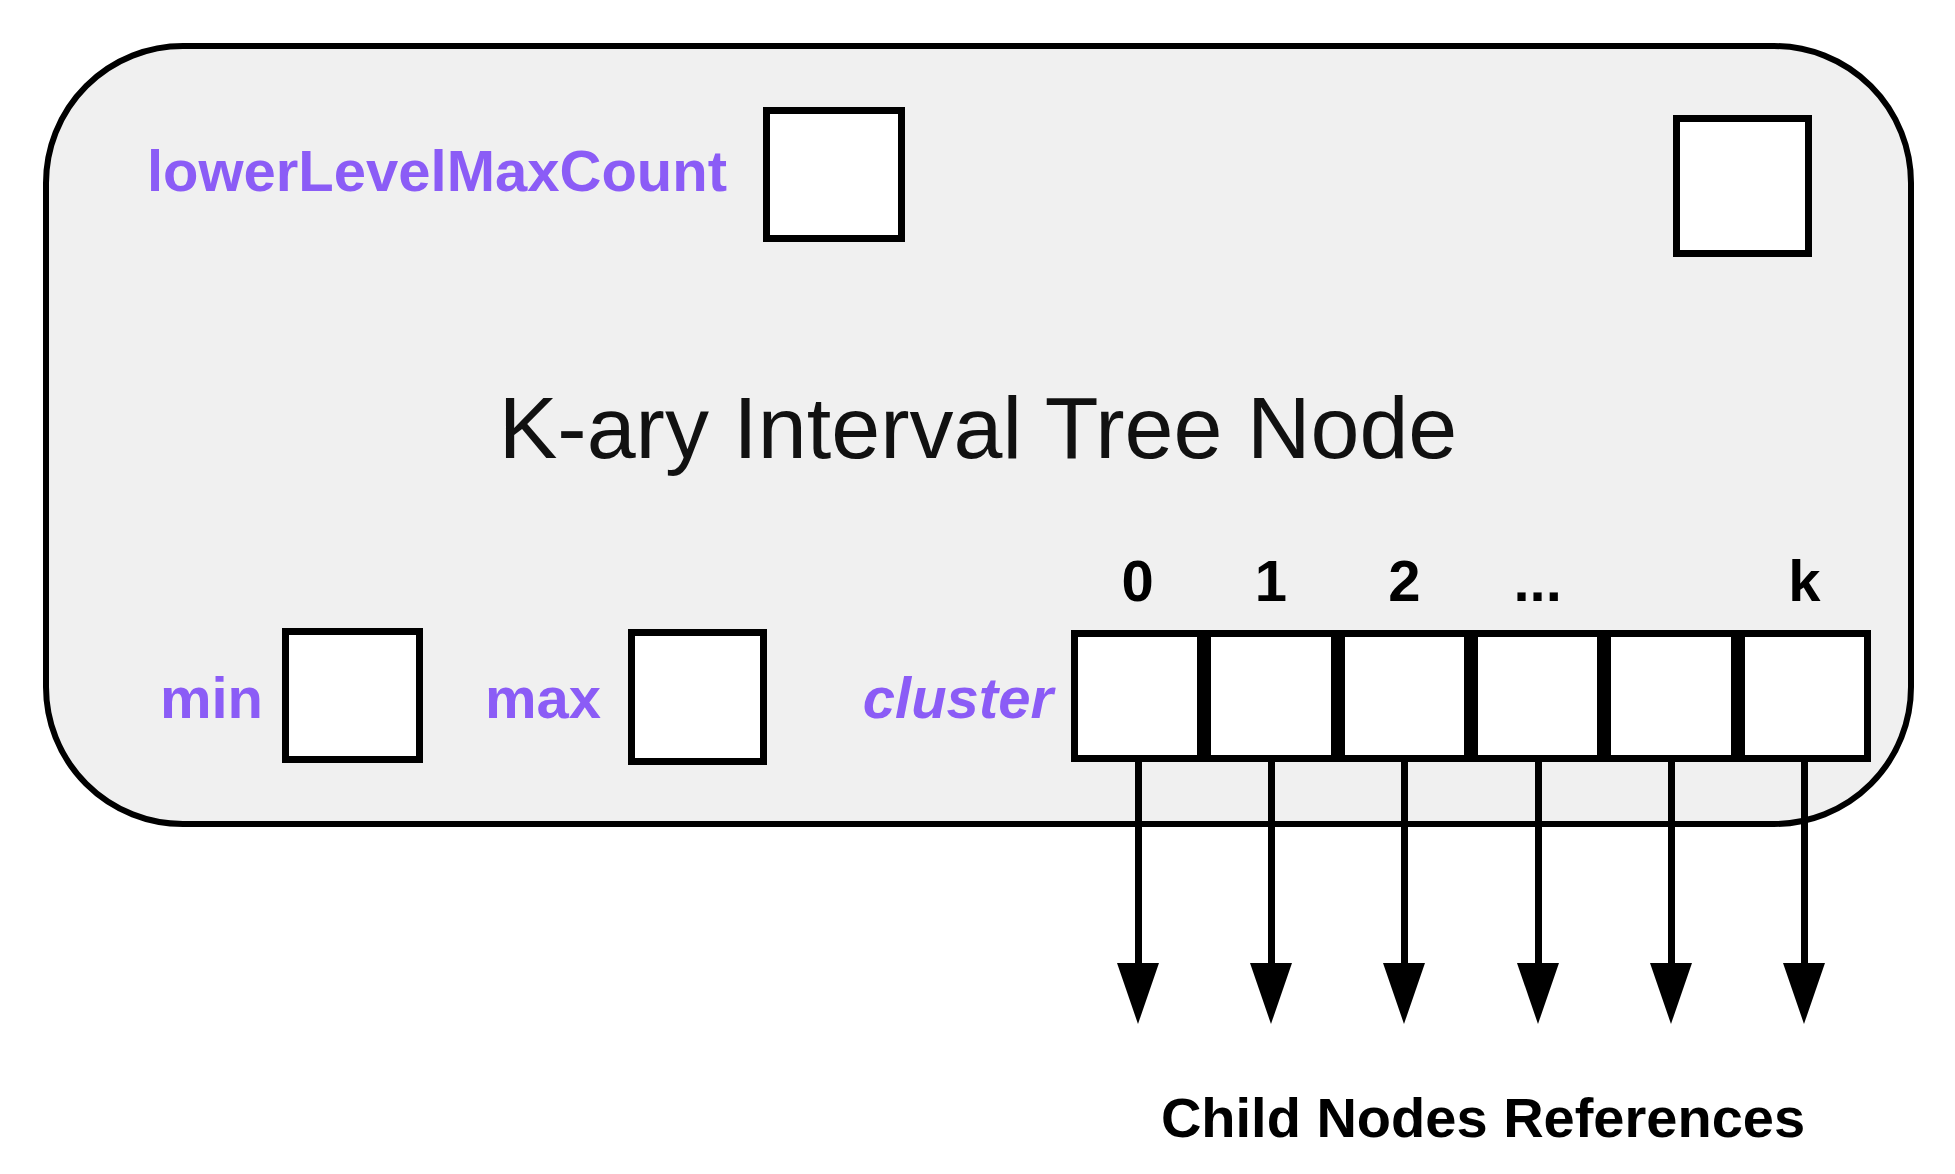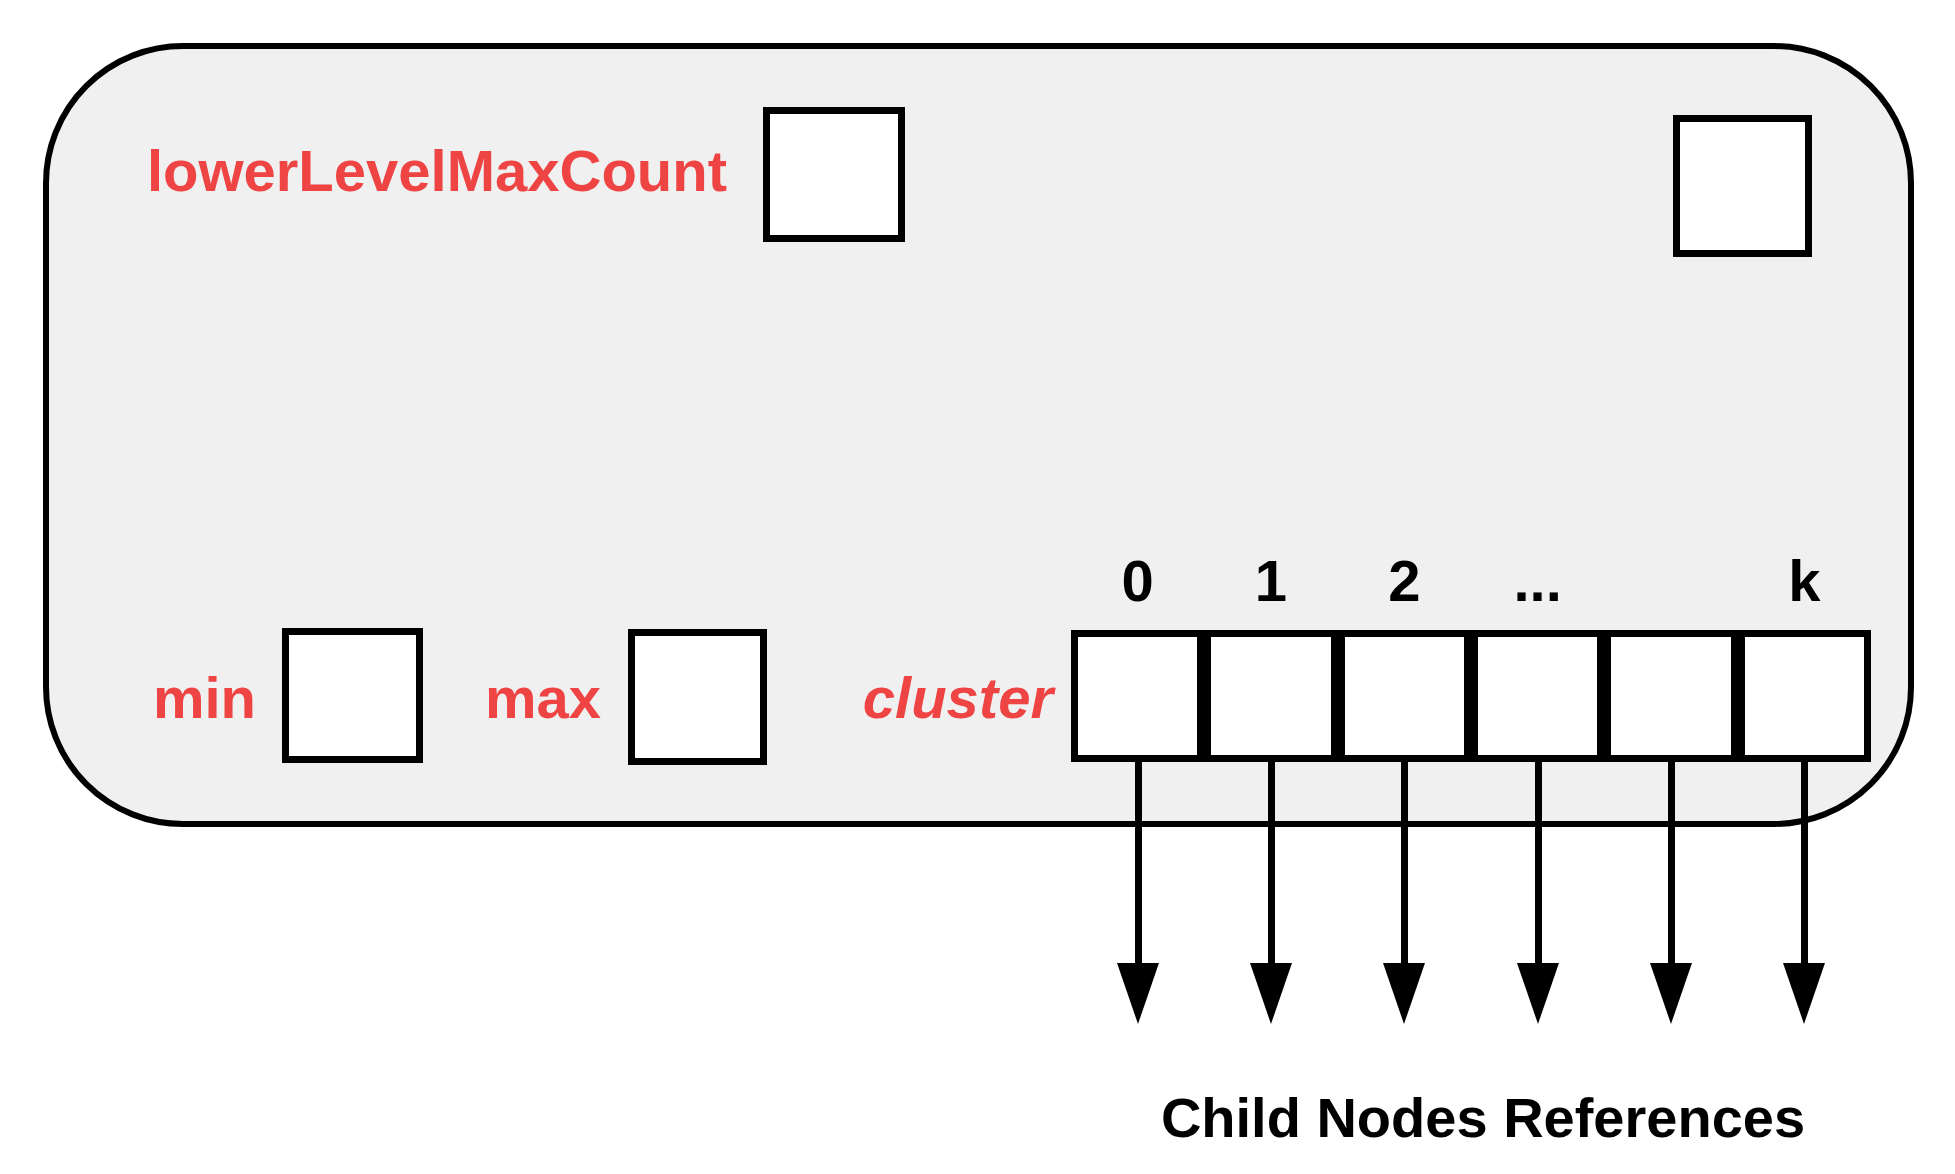--- a/index.html
+++ b/index.html
@@ -22,27 +22,27 @@
     border: 6px solid #000;
     border-radius: 140px;
   }
 
   .lbl {
     position: absolute;
     font-weight: bold;
     font-size: 58px;
     line-height: 58px;
     white-space: nowrap;
-    color: #ef4444;
+    color: #8b5cf6;
   }
   .lbl.right { text-align: right; }
 
   .llmc-label { left: 142px;  top: 142px; width: 585px; }
   .vc-label   { left: 1246px; top: 156px; width: 400px; }
-  .min-label  { left: 106px;   top: 669px; width: 150px; }
+  .min-label  { left: 113px;   top: 669px; width: 150px; }
   .max-label  { left: 451px;  top: 669px; width: 150px; }
   .cluster-label { left: 853px; top: 669px; width: 200px; font-style: italic; }
 
   .value-box {
     position: absolute;
     background: #ffffff;
     border: 7px solid #000;
   }
   .llmc-box { left: 763px;  top: 107px; width: 142px; height: 135px; }
   .vc-box   { left: 1673px; top: 115px; width: 139px; height: 142px; }
@@ -125,20 +125,21 @@
 
 <div class="canvas">
 
   <div class="node-rect"></div>
 
   <div class="lbl right llmc-label">lowerLevelMaxCount</div>
   <div class="value-box llmc-box"></div>
 
   <div class="value-box vc-box"></div>
 
+  <div class="title">K-ary Interval Tree Node</div>
 
   <div class="lbl right min-label">min</div>
   <div class="value-box min-box"></div>
 
   <div class="lbl right max-label">max</div>
   <div class="value-box max-box"></div>
 
   <div class="lbl right cluster-label">cluster</div>
 
   <div class="index-row">

